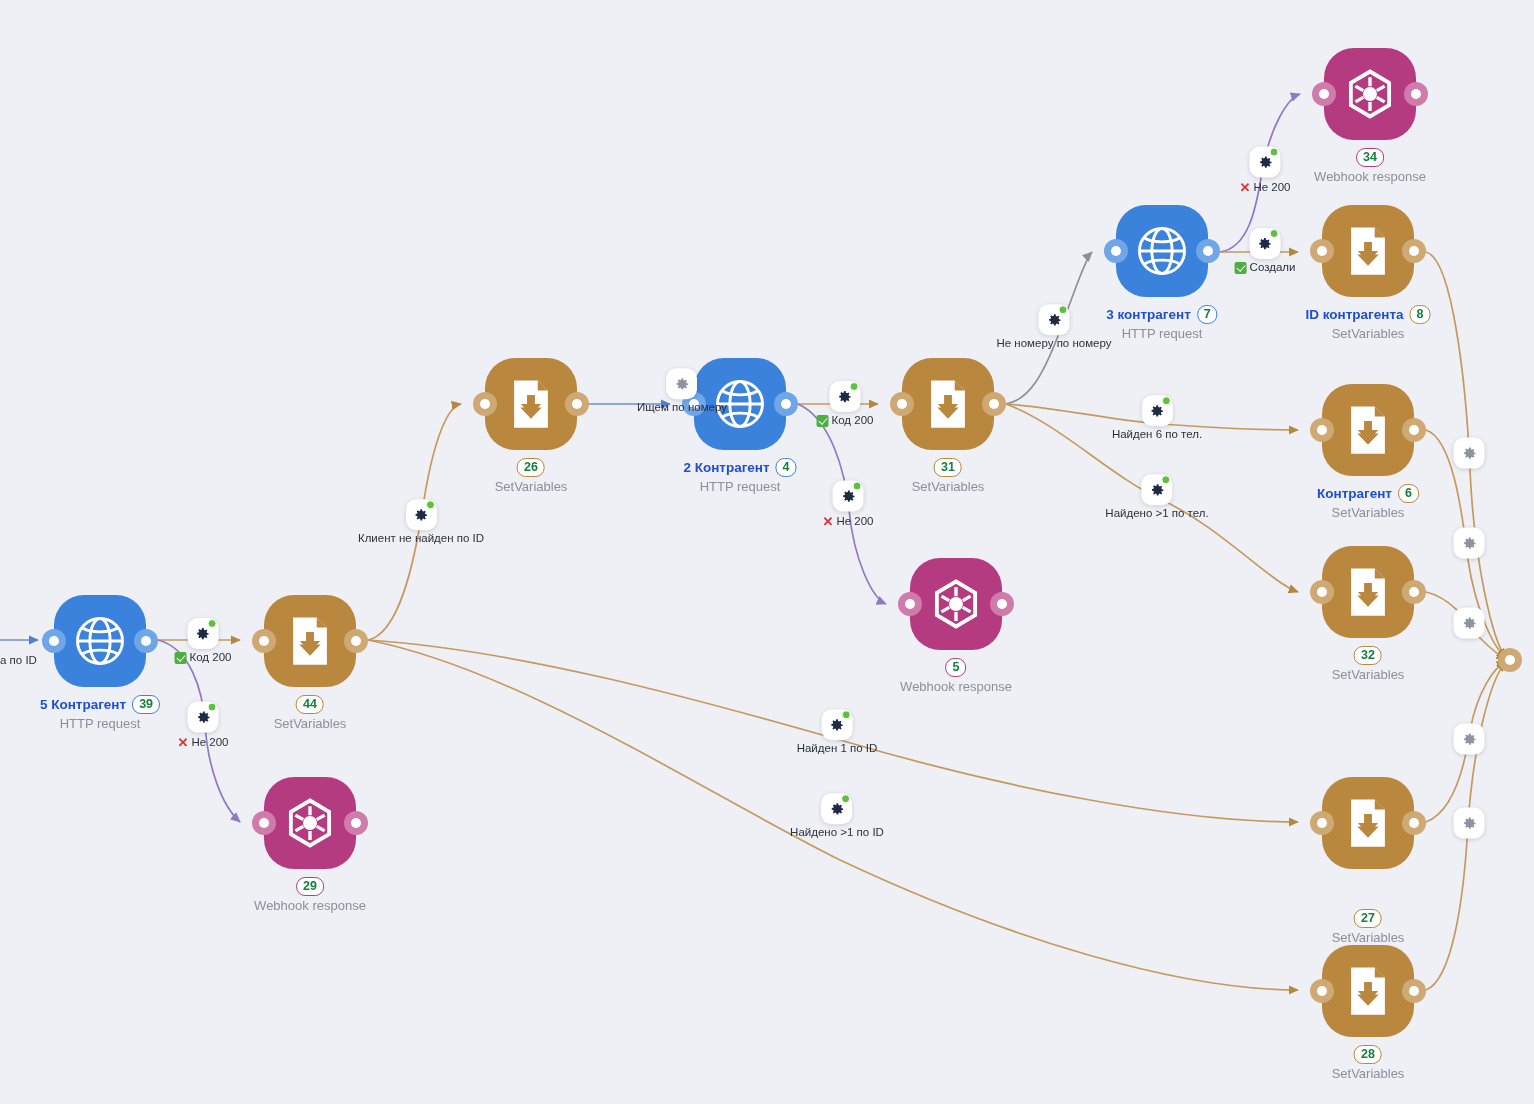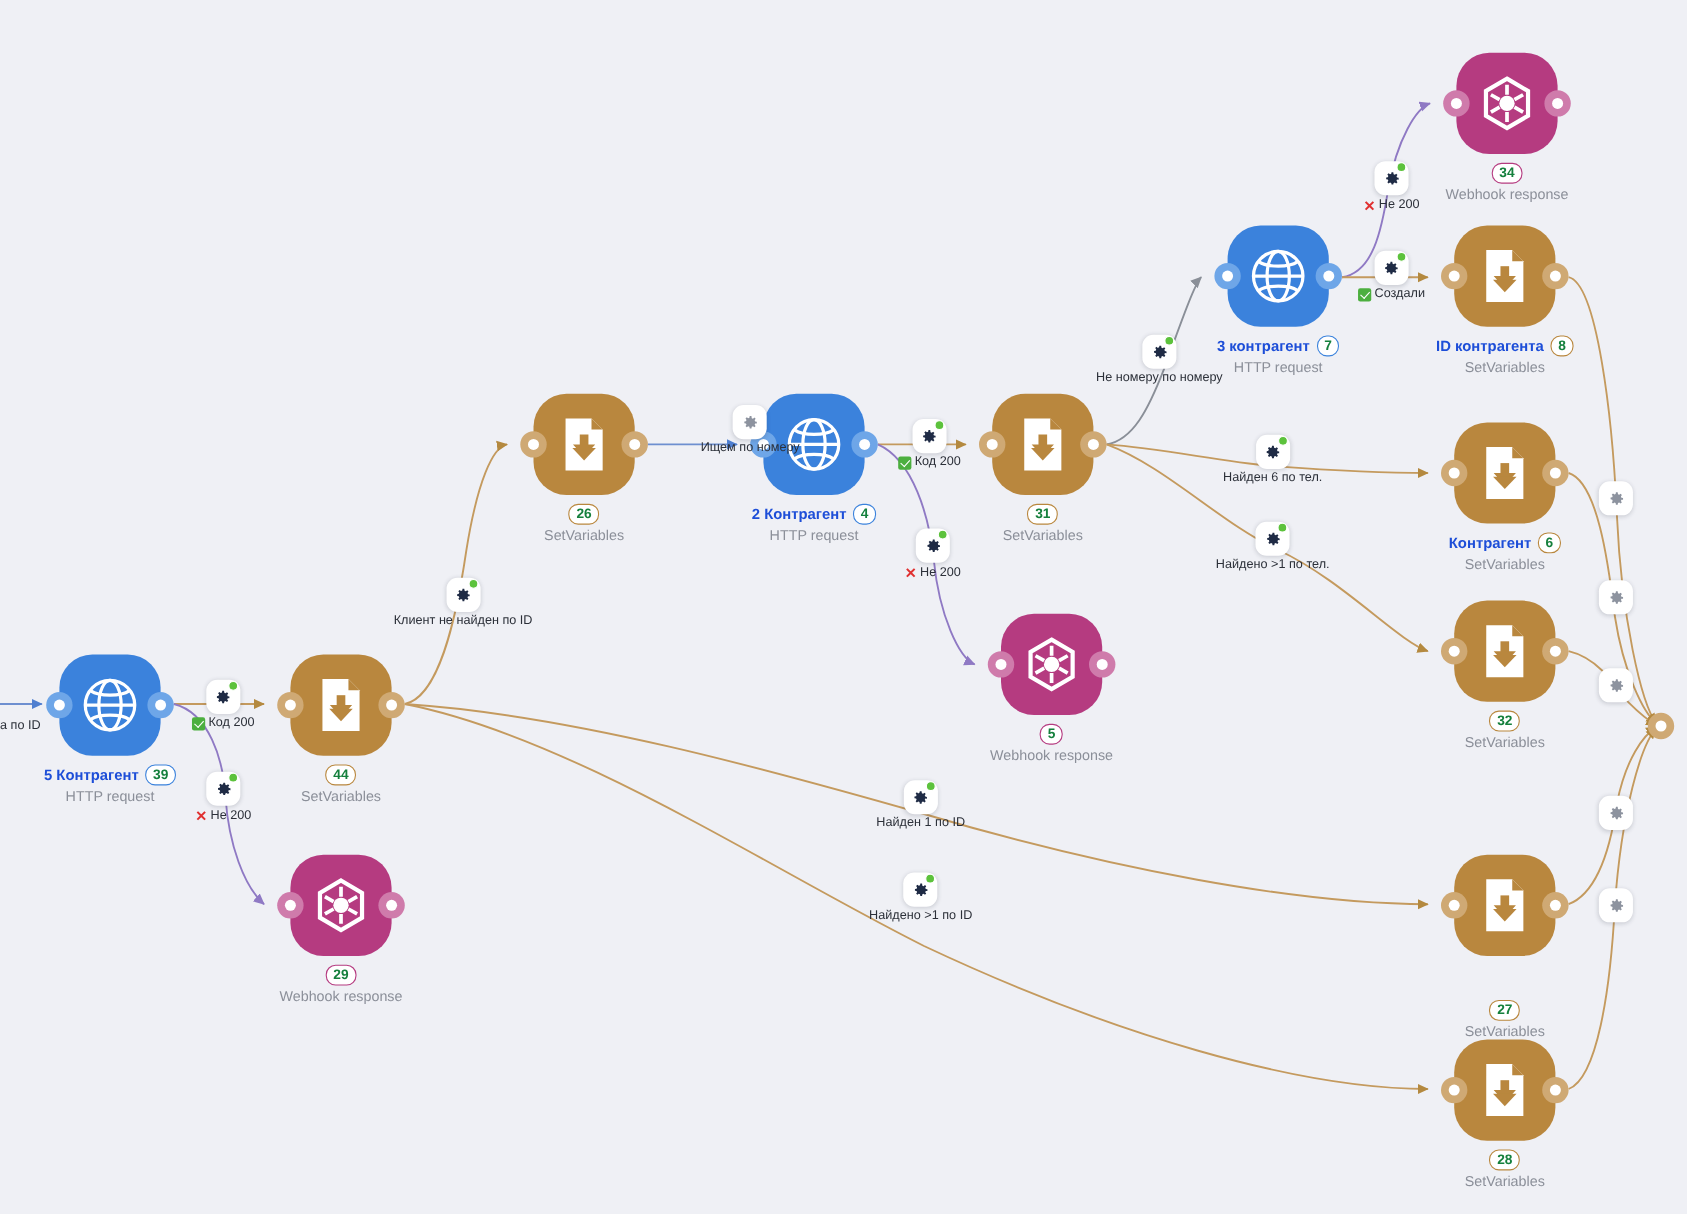--- a/index.html
+++ b/index.html
@@ -455,21 +455,21 @@
           <svg viewBox="0 0 24 24">
             <path d="M12 8.2a3.8 3.8 0 1 0 0 7.6 3.8 3.8 0 0 0 0-7.6zm0 5.6a1.8 1.8 0 1 1 0-3.6 1.8 1.8 0 0 1 0 3.6z"></path>
             <path d="M21 13.2v-2.4l-2.3-.4a7 7 0 0 0-.7-1.7l1.4-1.9-1.7-1.7-1.9 1.4a7 7 0 0 0-1.7-.7L13.7 3h-2.4l-.4 2.3a7 7 0 0 0-1.7.7L7.3 4.6 5.6 6.3l1.4 1.9a7 7 0 0 0-.7 1.7L4 10.3v2.4l2.3.4a7 7 0 0 0 .7 1.7l-1.4 1.9 1.7 1.7 1.9-1.4a7 7 0 0 0 1.7.7l.4 2.3h2.4l.4-2.3a7 7 0 0 0 1.7-.7l1.9 1.4 1.7-1.7-1.4-1.9a7 7 0 0 0 .7-1.7z"></path>
           </svg>
         </div>
         <div class="edge-label">
           <span class="mark fail">✕</span>
           <span>Не 200</span>
         </div>
       </div>
-      <div class="edge-marker" style="left: 421px; top: 548px;">
+      <div class="edge-marker" style="left: 421px; top: 522px;">
         <div class="gear-chip active">
           <svg viewBox="0 0 24 24">
             <path d="M12 8.2a3.8 3.8 0 1 0 0 7.6 3.8 3.8 0 0 0 0-7.6zm0 5.6a1.8 1.8 0 1 1 0-3.6 1.8 1.8 0 0 1 0 3.6z"></path>
             <path d="M21 13.2v-2.4l-2.3-.4a7 7 0 0 0-.7-1.7l1.4-1.9-1.7-1.7-1.9 1.4a7 7 0 0 0-1.7-.7L13.7 3h-2.4l-.4 2.3a7 7 0 0 0-1.7.7L7.3 4.6 5.6 6.3l1.4 1.9a7 7 0 0 0-.7 1.7L4 10.3v2.4l2.3.4a7 7 0 0 0 .7 1.7l-1.4 1.9 1.7 1.7 1.9-1.4a7 7 0 0 0 1.7.7l.4 2.3h2.4l.4-2.3a7 7 0 0 0 1.7-.7l1.9 1.4 1.7-1.7-1.4-1.9a7 7 0 0 0 .7-1.7z"></path>
           </svg>
         </div>
         <div class="edge-label">
           <span>Клиент не найден по ID</span>
         </div>
       </div>

